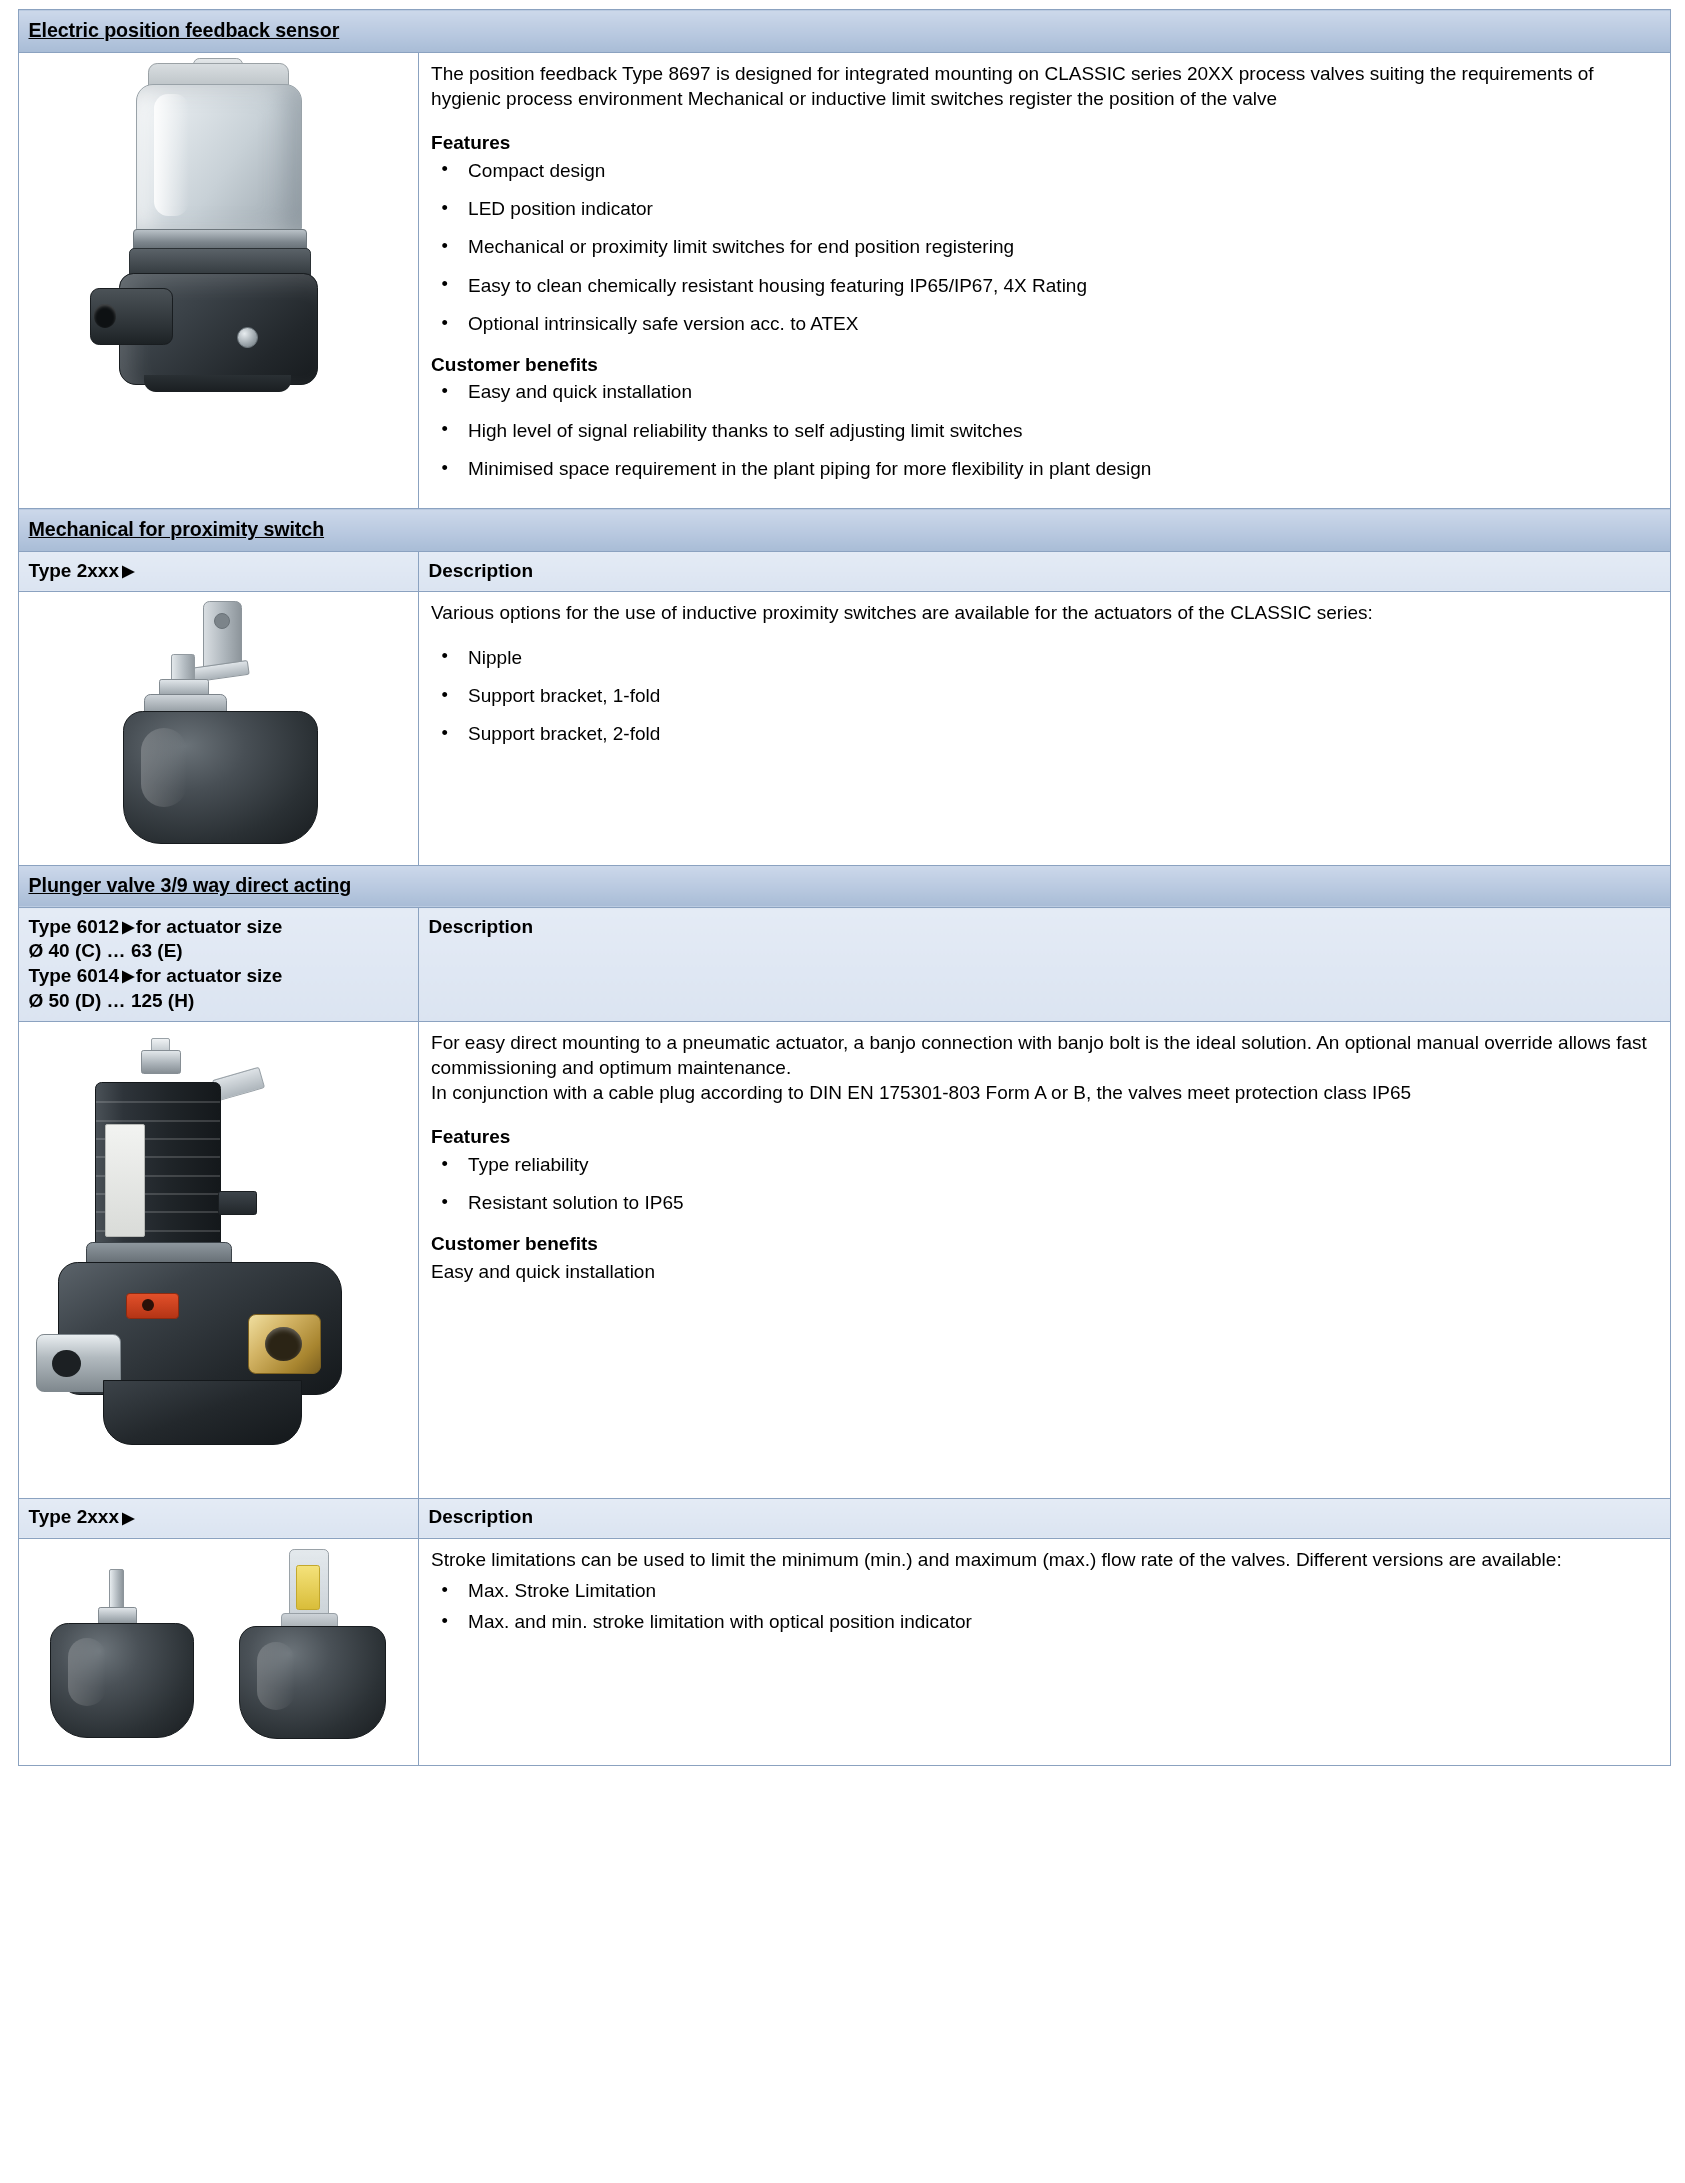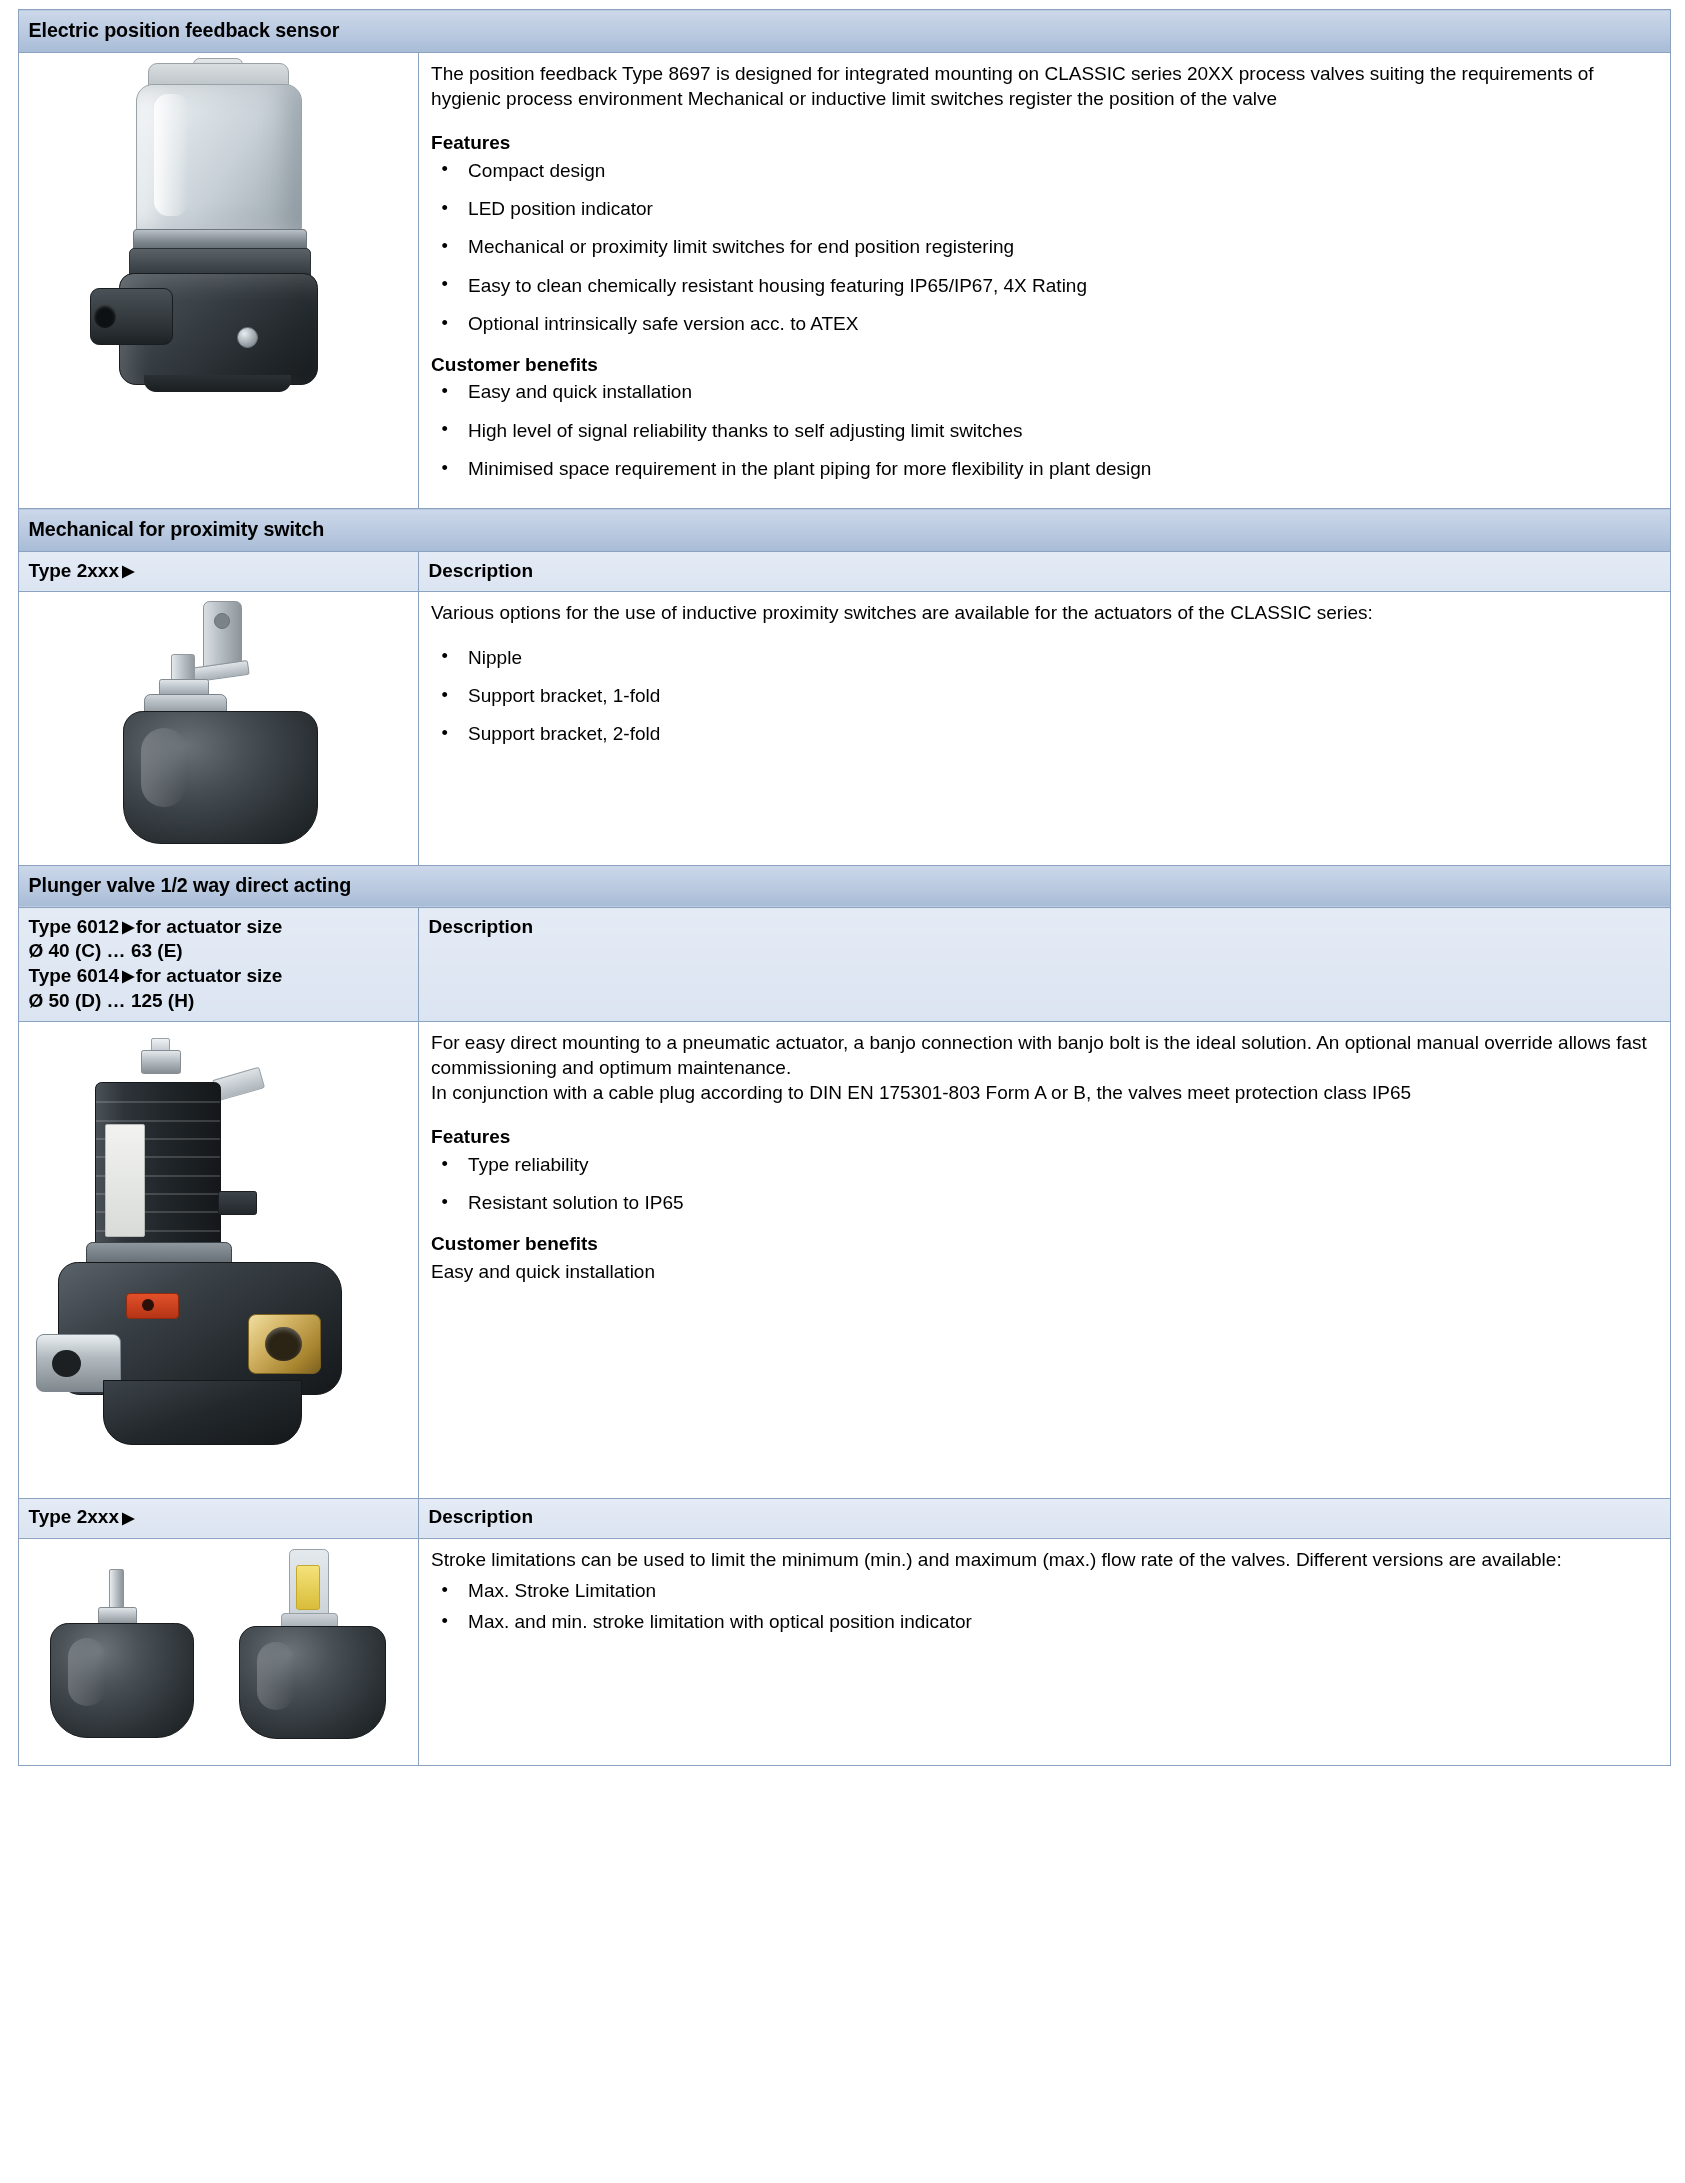--- a/index.html
+++ b/index.html
@@ -37,20 +37,21 @@
     padding: 4.6px 9.2px 5.9px 9.2px;
     height: 31px;
     vertical-align: middle;
   }
   .banner .banner-text {
     font-size: 19.7px;
     font-weight: bold;
     letter-spacing: -0.1px;
     line-height: 1.05;
     color: #000;
+    text-decoration: underline;
   }
 
   
   .hdr td {
     background: linear-gradient(to bottom, #e4ebf5 0%, #dbe4f1 100%);
     border: 1.3px solid #8ba2c0;
     padding: 6.6px 9.2px 7.9px 9.2px;
     vertical-align: top;
   }
   .hdr .hdr-text {
@@ -467,21 +468,21 @@
           <ul class="bullets loose">
             <li>Nipple</li>
             <li>Support bracket, 1-fold</li>
             <li>Support bracket, 2-fold</li>
           </ul>
         </td>
       </tr>
 
       <tr class="banner">
         <td colspan="2">
-          <div class="banner-text">Plunger valve 1/2 way direct acting</div>
+          <div class="banner-text">Plunger valve 3/9 way direct acting</div>
         </td>
       </tr>
 
       <tr class="hdr">
         <td>
           <div class="hdr-text">
             <span>Type 6012</span><span class="tri">▶</span><span class="normal">for actuator size</span>
           </div>
           <div class="hdr-text">
             <span>Ø 40 (C) … 63 (E)</span>

